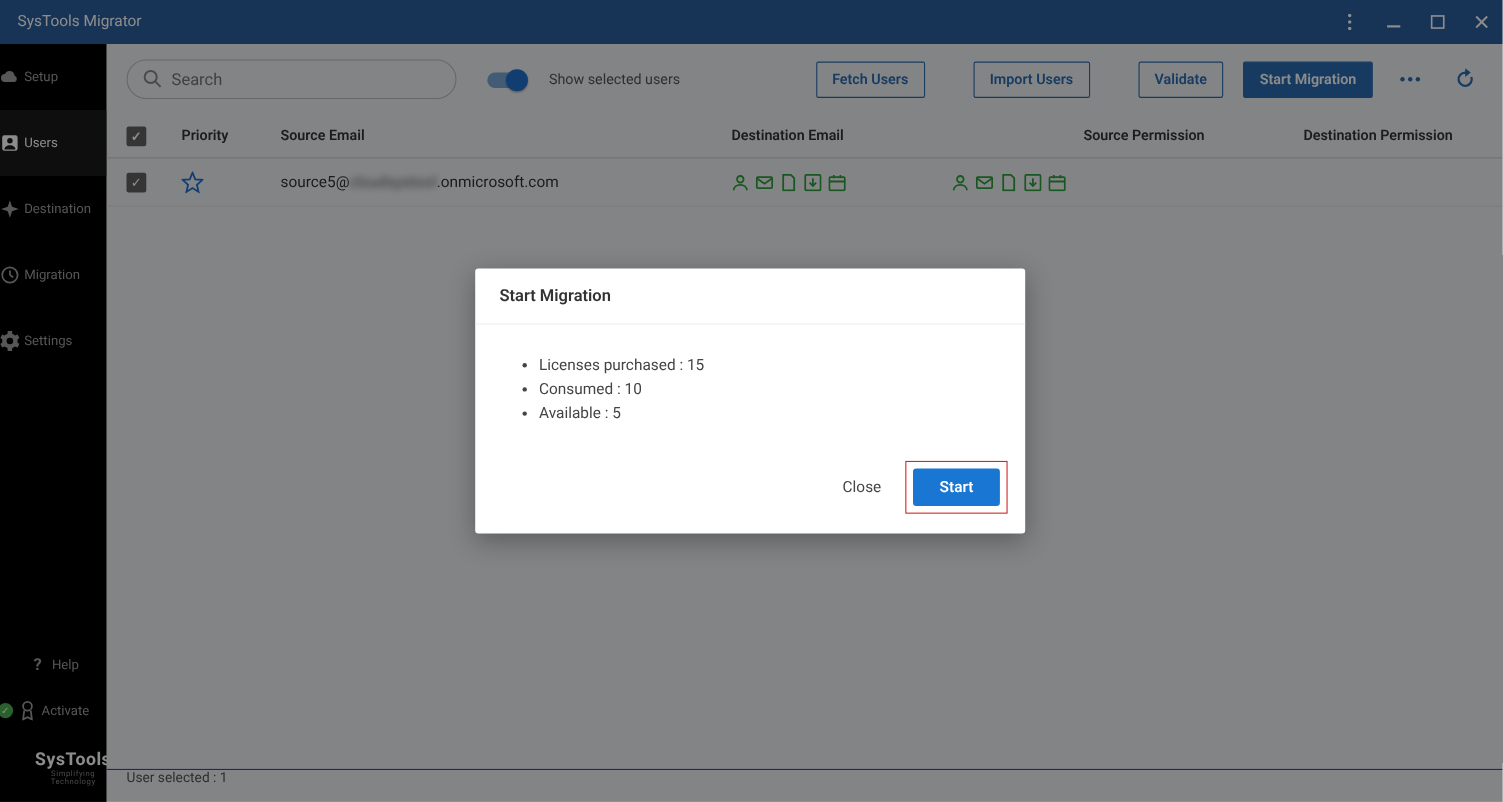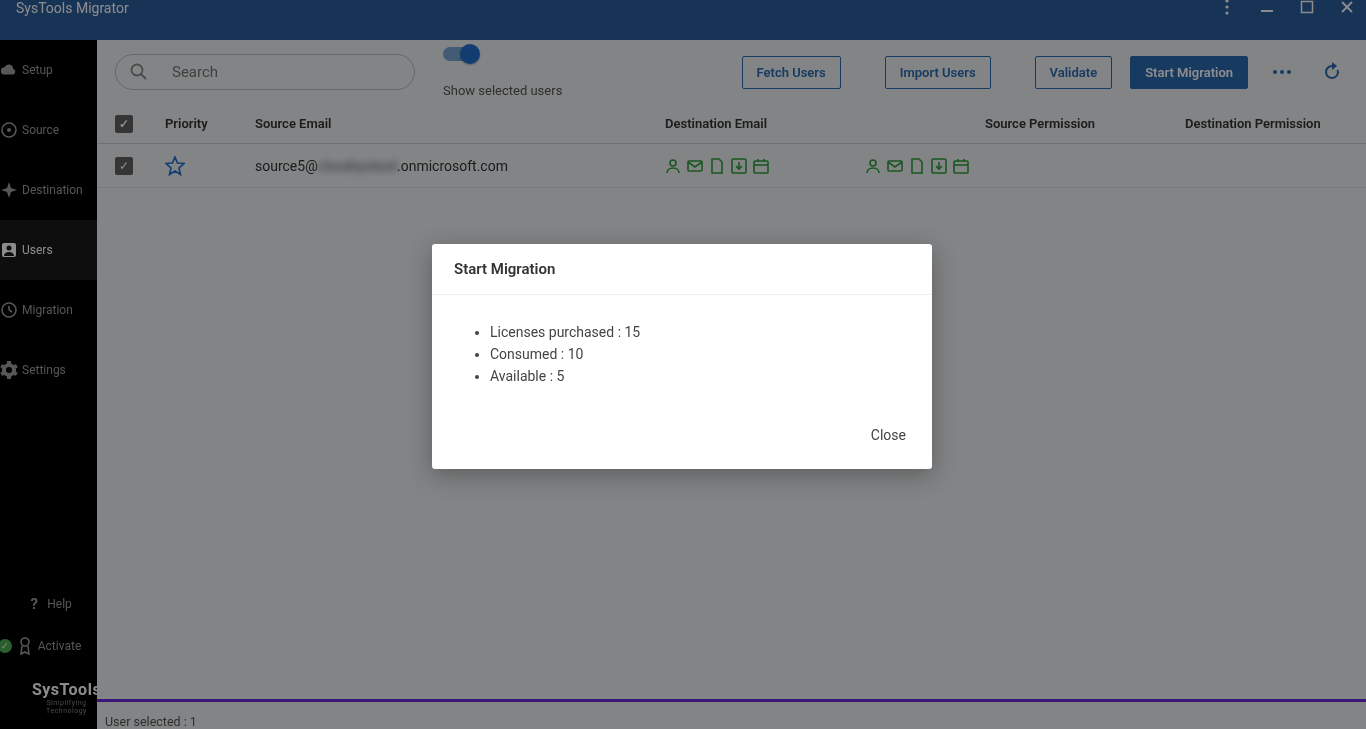--- a/index.html
+++ b/index.html
@@ -1,18 +1,18 @@
 <!DOCTYPE html>
 <html><head>
 <meta charset="utf-8">
 <style>
   * { box-sizing: border-box; margin: 0; padding: 0; font-family: -apple-system, BlinkMacSystemFont, "Segoe UI", Roboto, Arial, sans-serif; }
   html, body { width: 1366px; height: 729px; overflow: hidden; background: #fff; }
   .titlebar {
-    height: 40px; background: #2b5f9e; color: #fff; display: flex; align-items: flex-start;
+    height: 40px; background: #2b5f9e; color: #fff; display: flex; align-items: center;
     justify-content: space-between; padding: 0 12px; font-size: 14px;
   }
   .titlebar .title { font-size: 14px; padding-left: 4px; }
   .titlebar .win-controls { display: flex; align-items: center; gap: 26px; }
   .win-controls .icon { width: 14px; height: 14px; display:flex; align-items:center; justify-content:center; cursor:pointer; }
 
   .body-wrap { display: flex; height: 689px; }
   .sidebar {
     width: 97px; background: #000; color: #9e9e9e; display:flex; flex-direction:column;
     justify-content: space-between; font-size: 12px;
@@ -34,24 +34,24 @@
   .logo-sub { color:#888; font-size:7px; letter-spacing:0.5px; }
 
   .main {
     flex:1; background:#eef1f3; position:relative; display:flex; flex-direction:column;
   }
   .toolbar {
     height:64px; display:flex; align-items:center; padding:0 18px; gap:18px;
   }
   .search-wrap {
     width:300px; height:36px; border:1px solid #bcbcbc; border-radius:18px; background:transparent;
-    display:flex; align-items:center; padding:0 14px; gap:24px; color:#777;
+    display:flex; align-items:center; padding:0 14px; gap:8px; color:#777;
   }
   .search-wrap input { border:none; background:transparent; outline:none; font-size:15px; color:#555; width:100%; }
-  .toggle-wrap { display:flex; align-items:flex-start; gap:22px; margin-left:10px;flex-direction:column; }
+  .toggle-wrap { display:flex; align-items:flex-end; gap:22px; margin-left:10px; }
   .toggle {
     width:34px; height:14px; background:#7aa8d6; border-radius:8px; position:relative; cursor:pointer;
   }
   .toggle .knob {
     width:20px; height:20px; border-radius:50%; background:#1f6fce; position:absolute; right:-3px; top:-3px;
     box-shadow:0 1px 2px rgba(0,0,0,0.3);
   }
   .toggle-label { font-size:13px; color:#555; }
   .toolbar-spacer { flex:1; }
   .btn-outline {
@@ -85,22 +85,22 @@
   .star-icon { color:#1f6fce; }
   .dest-input {
     border:none; border-bottom:1px solid #888; background:transparent; font-size:14px;
     color:#333; width:250px; padding:2px 0; outline:none;
   }
   .perm-icons { display:flex; gap:6px; color:#2e9e3d; }
   .perm-icons span { width:16px; height:16px; display:flex; align-items:center; justify-content:center; }
   .blurred { color:transparent; text-shadow:0 0 6px rgba(80,80,80,0.9); }
 
   .statusbar {
-    height:30px; display:flex; align-items:flex-end; padding:0 8px; font-size:12.5px; color:#555;
-    border-top:3px solid #6d28d9; margin-top:auto;
+    height:30px; display:flex; align-items:flex-start; padding:0 18px; font-size:12.5px; color:#555;
+    border-top:1px solid #6d28d9; margin-top:auto;
   }
   .app-dim {
     position:absolute; top:0; left:0; width:1366px; height:729px; background:rgba(0,0,0,0.45);
     pointer-events:none; z-index:5;
   }
   .modal {
     width:500px; background:#fff; border-radius:3px; box-shadow:0 6px 24px rgba(0,0,0,0.3);
     z-index:10; position:absolute; top:244px; left:432px;
   }
   .modal-head {
@@ -158,46 +158,37 @@
   <div class="sidebar">
     <div class="sidebar-top">
       <div class="sidebar-item">
         <span class="sicon">
             <svg width="20" height="14" viewBox="0 0 20 14">
               <path d="M5 12a4 4 0 010-8 5 5 0 019.6 1.5A3.5 3.5 0 0115 12H5z" fill="#9e9e9e"></path>
             </svg>
           </span>
         <span class="lbl">Setup</span>
       </div>
-      <div class="sidebar-item">
-        <span class="sicon">
-            <svg width="18" height="18">
-              <circle cx="9" cy="9" r="7" fill="none" stroke="#9e9e9e" stroke-width="1.6"></circle>
-              <circle cx="9" cy="9" r="2" fill="#9e9e9e"></circle>
-            </svg>
-          </span>
-        <span class="lbl">Source</span>
-      </div>
-      <div class="sidebar-item">
-        <span class="sicon">
-            <svg width="18" height="18">
-              <polygon points="9,1 11,7 17,9 11,11 9,17 7,11 1,9 7,7" fill="#9e9e9e"></polygon>
-            </svg>
-          </span>
-        <span class="lbl">Destination</span>
-      </div>
       <div class="sidebar-item active">
         <span class="sicon">
             <svg width="18" height="18">
               <rect x="2" y="2" width="14" height="14" rx="2" fill="#fff"></rect>
               <circle cx="9" cy="7" r="2.5" fill="#1a1a1a"></circle>
               <path d="M4 15c0-2.5 2.2-4 5-4s5 1.5 5 4" fill="#1a1a1a"></path>
             </svg>
           </span>
         <span class="lbl">Users</span>
+      </div>
+      <div class="sidebar-item">
+        <span class="sicon">
+            <svg width="18" height="18">
+              <polygon points="9,1 11,7 17,9 11,11 9,17 7,11 1,9 7,7" fill="#9e9e9e"></polygon>
+            </svg>
+          </span>
+        <span class="lbl">Destination</span>
       </div>
       <div class="sidebar-item">
         <span class="sicon">
             <svg width="18" height="18">
               <circle cx="9" cy="9" r="7" fill="none" stroke="#9e9e9e" stroke-width="1.6"></circle>
               <line x1="9" y1="9" x2="9" y2="5" stroke="#9e9e9e" stroke-width="1.6"></line>
               <line x1="9" y1="9" x2="12" y2="11" stroke="#9e9e9e" stroke-width="1.6"></line>
             </svg>
           </span>
         <span class="lbl">Migration</span>
@@ -380,14 +371,17 @@
   <div class="modal-head">Start Migration</div>
   <div class="modal-body">
     <ul>
       <li>Licenses purchased : 15</li>
       <li>Consumed : 10</li>
       <li>Available : 5</li>
     </ul>
   </div>
   <div class="modal-foot">
     <button class="btn-text">Close</button>
+    <div class="start-highlight">
+      <button class="btn-start">Start</button>
+    </div>
   </div>
 </div>
 
 </body></html>

